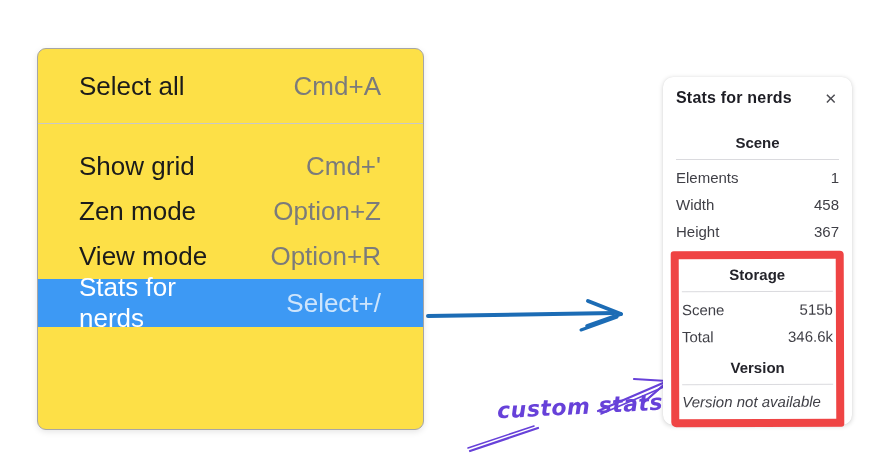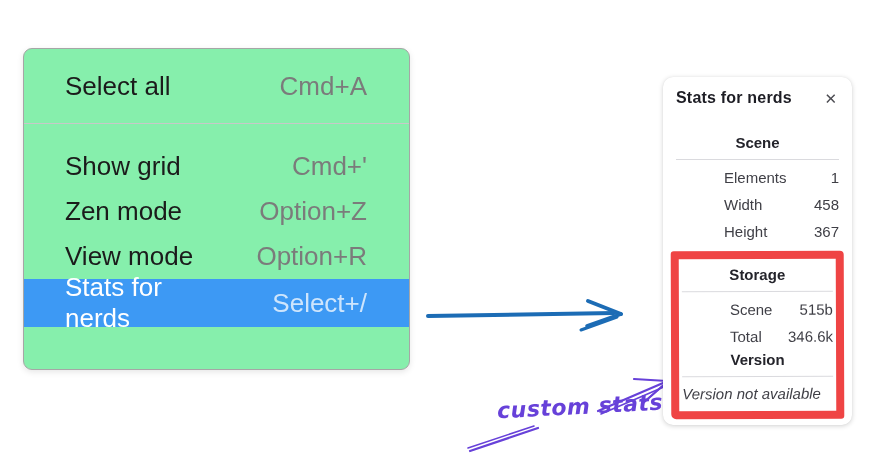--- a/index.html
+++ b/index.html
@@ -10,23 +10,23 @@
     position: relative;
     width: 873px;
     height: 461px;
     background: #ffffff;
     overflow: hidden;
   }
 
   
   .context-menu {
     position: absolute;
-    left: 23px; top: 48px;
-    width: 387px; height: 322px;
-    background: #86efac;
+    left: 37px; top: 48px;
+    width: 387px; height: 382px;
+    background: #fde047;
     border: 1px solid #a6a6a6;
     border-radius: 9px;
     box-shadow: 0 2px 6px rgba(0,0,0,0.10);
     padding-top: 13px;
     overflow: hidden;
   }
   .menu-item {
     height: 48px;
     display: flex;
     align-items: center;
@@ -84,35 +84,35 @@
     font-size: 15px;
     color: #24242b;
     line-height: 20px;
     margin-top: 24px;
   }
   .rule {
     height: 1px;
     background: #dadade;
     margin-top: 6px;
   }
-  .stat-rows { padding-top: 4px; margin-left: 48px; }
+  .stat-rows { padding-top: 4px; }
   .stat-row {
     display: flex;
     justify-content: space-between;
     line-height: 27px;
   }
   .annotation-box {
     margin: 6px -5px 0;
     border: 8px solid #ef4444;
     border-radius: 3px 4px 3px 5px;
     padding: 0 3px 4px;
     transform: rotate(-0.2deg);
   }
   .annotation-box .section-header.first { margin-top: 6px; }
-  .annotation-box .section-header.second { margin-top: 0; }
+  .annotation-box .section-header.second { margin-top: 8px; }
   .version-note { line-height: 27px; padding-top: 3px; font-style: italic; }
 
   
   .arrow-layer {
     position: absolute;
     left: 0; top: 0;
     width: 873px; height: 461px;
     pointer-events: none;
   }
   .custom-stats-label {

